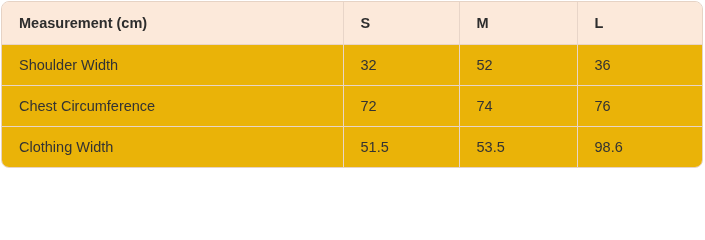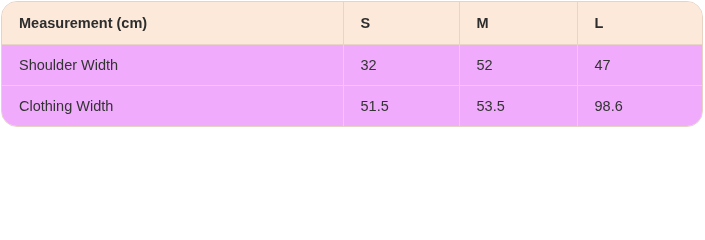--- a/index.html
+++ b/index.html
@@ -14,21 +14,21 @@
     overflow: hidden;
     font-family: "Liberation Sans", "DejaVu Sans", sans-serif;
   }
 
   .table-frame {
     position: absolute;
     left: 1px;
     top: 1px;
     width: 702px;
     border: 1px solid #e6d3c5;
-    border-radius: 16px;
+    border-radius: 8px;
     overflow: hidden;
     box-sizing: border-box;
     background: #faf6f4;
   }
 
   .size-table {
     width: 100%;
     border-collapse: collapse;
     table-layout: fixed;
   }
@@ -50,21 +50,21 @@
 
   thead th {
     background: #fce9da;
     color: #2d2d2d;
     font-weight: bold;
     font-size: 14.5px;
     height: 42px;
   }
 
   tbody td {
-    background: #f0abfc;
+    background: #eab308;
     color: #333333;
     font-weight: normal;
     font-size: 14.5px;
     height: 41px;
   }
 
   tbody tr:last-child td {
     border-bottom: none;
   }
 
@@ -90,21 +90,27 @@
         <th>S</th>
         <th>M</th>
         <th>L</th>
       </tr>
     </thead>
     <tbody>
       <tr>
         <td>Shoulder Width</td>
         <td>32</td>
         <td>52</td>
-        <td>47</td>
+        <td>36</td>
+      </tr>
+      <tr>
+        <td>Chest Circumference</td>
+        <td>72</td>
+        <td>74</td>
+        <td>76</td>
       </tr>
       <tr>
         <td>Clothing Width</td>
         <td>51.5</td>
         <td>53.5</td>
         <td>98.6</td>
       </tr>
     </tbody>
   </table>
 </div>

